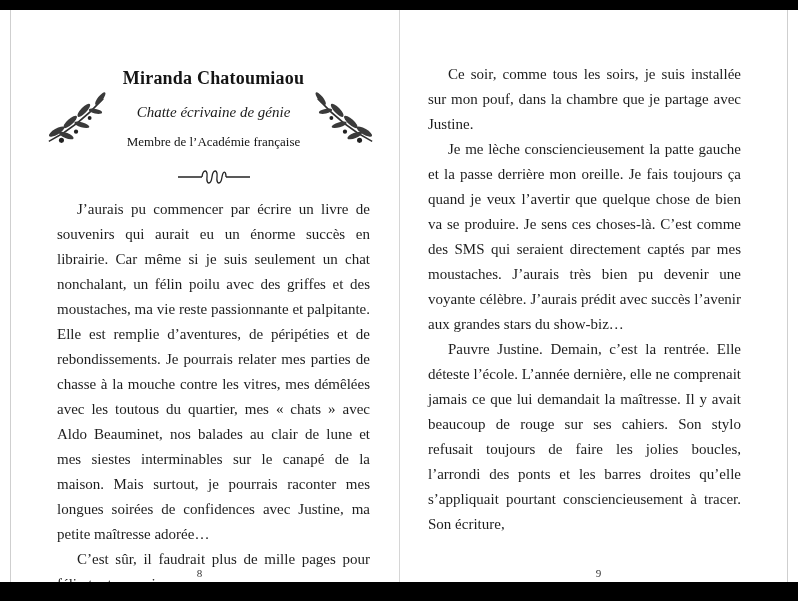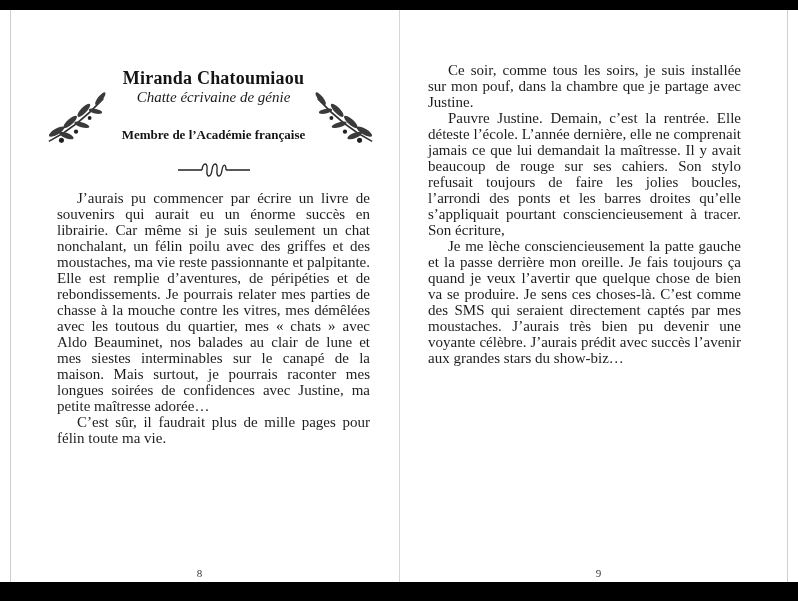--- a/index.html
+++ b/index.html
@@ -68,29 +68,29 @@
     position: relative;
     text-align: center;
   }
   .author-name {
     font-size: 18px;
     font-weight: bold;
     letter-spacing: 0.2px;
     color: #141414;
   }
   .author-subtitle {
-    margin-top: 0;
+    margin-top: 15px;
     font-size: 15px;
     font-style: italic;
     color: #1a1a1a;
   }
   .author-affiliation {
-    margin-top: 21px;
+    margin-top: 13px;
     font-size: 13px;
-    font-weight: bold;
+    font-weight: normal;
     color: #141414;
   }
   .branch {
     position: absolute;
     width: 68px;
     height: 62px;
     top: 20px;
   }
   .branch.left-branch  { left: -14px; }
   .branch.right-branch { right: -8px; transform: scaleX(-1); }
@@ -98,21 +98,21 @@
   .divider-wrap {
     margin: 16px auto 13px auto;
     width: 80px;
     height: 18px;
     text-align: center;
   }
 
   
   .body-text {
     font-size: 15px;
-    line-height: 16px;
+    line-height: 25px;
     text-align: justify;
     color: #1d1d1d;
     hyphens: auto;
     -webkit-hyphens: auto;
   }
   .body-text p {
     margin: 0;
     text-indent: 20px;
   }
   .page-number {
@@ -189,22 +189,22 @@
         <p>J’aurais pu commencer par écrire un livre de souvenirs qui aurait eu un énorme succès en librairie. Car même si je suis seulement un chat nonchalant, un félin poilu avec des griffes et des moustaches, ma vie reste passionnante et palpitante. Elle est remplie d’aventures, de péripéties et de rebondissements. Je pourrais relater mes parties de chasse à la mouche contre les vitres, mes démêlées avec les toutous du quartier, mes « chats » avec Aldo Beauminet, nos balades au clair de lune et mes siestes interminables sur le canapé de la maison. Mais surtout, je pourrais raconter mes longues soirées de confidences avec Justine, ma petite maîtresse adorée…</p>
         <p>C’est sûr, il faudrait plus de mille pages pour félin toute ma vie.</p>
       </div>
 
       <div class="page-number">8</div>
     </div>
 
     <div class="page right">
       <div class="body-text">
         <p>Ce soir, comme tous les soirs, je suis installée sur mon pouf, dans la chambre que je partage avec Justine.</p>
+        <p>Je me lèche consciencieusement la patte gauche et la passe derrière mon oreille. Je fais toujours ça quand je veux l’avertir que quelque chose de bien va se produire. Je sens ces choses-là. C’est comme des SMS qui seraient directement captés par mes moustaches. J’aurais très bien pu devenir une voyante célèbre. J’aurais prédit avec succès l’avenir aux grandes stars du show-biz…</p>
         <p>Pauvre Justine. Demain, c’est la rentrée. Elle déteste l’école. L’année dernière, elle ne comprenait jamais ce que lui demandait la maîtresse. Il y avait beaucoup de rouge sur ses cahiers. Son stylo refusait toujours de faire les jolies boucles, l’arrondi des ponts et les barres droites qu’elle s’appliquait pourtant consciencieusement à tracer. Son écriture,</p>
-        <p>Je me lèche consciencieusement la patte gauche et la passe derrière mon oreille. Je fais toujours ça quand je veux l’avertir que quelque chose de bien va se produire. Je sens ces choses-là. C’est comme des SMS qui seraient directement captés par mes moustaches. J’aurais très bien pu devenir une voyante célèbre. J’aurais prédit avec succès l’avenir aux grandes stars du show-biz…</p>
       </div>
 
       <div class="page-number">9</div>
     </div>
 
   </div>
 
   <div class="letterbox bottom"></div>
 </div>
 

